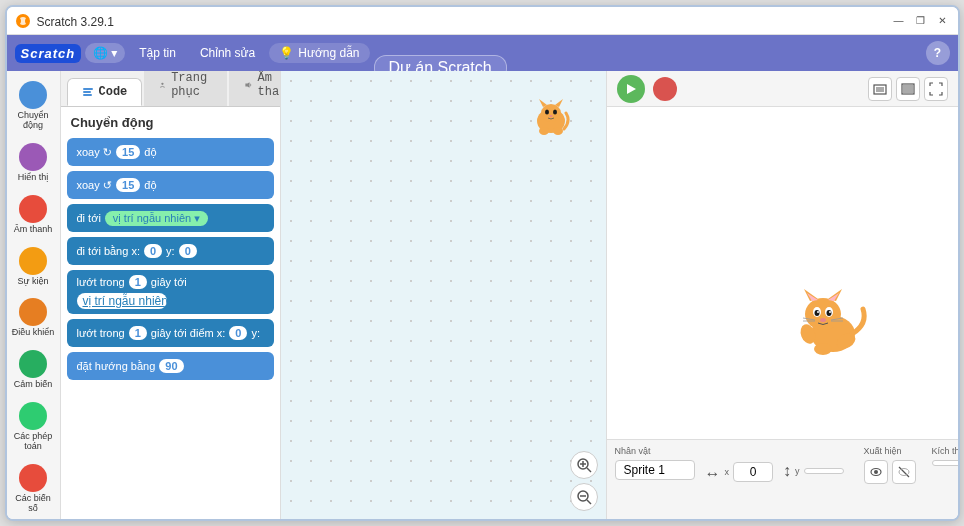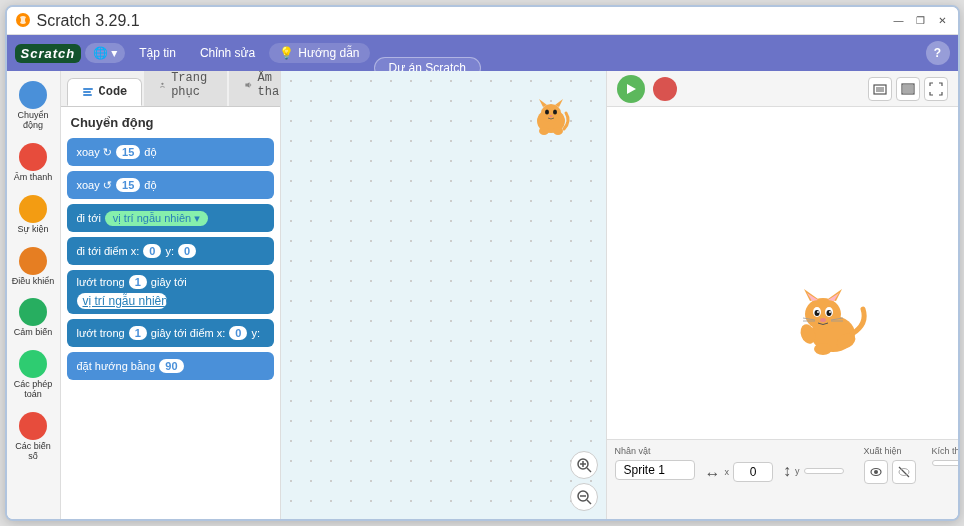--- a/index.html
+++ b/index.html
@@ -30,23 +30,23 @@
       background: #fff;
       height: 28px;
       display: flex;
       align-items: center;
       padding: 0 8px;
       border-bottom: 1px solid #ddd;
       justify-content: space-between;
     }
     .title-bar-left {
       display: flex;
-      align-items: flex-start;
+      align-items: flex-end;
       gap: 6px;
-      font-size: 16px;
+      font-size: 12px;
       color: #333;
     }
     .title-bar-controls {
       display: flex;
       gap: 8px;
       align-items: center;
     }
     .title-btn {
       width: 14px;
       height: 14px;
@@ -62,21 +62,21 @@
     
     .menu-bar {
       background: #6b73c7;
       height: 36px;
       display: flex;
       align-items: center;
       padding: 0 8px;
       gap: 4px;
     }
     .scratch-logo {
-      background: #14532d;
+      background: #1d4ed8;
       border-radius: 6px;
       padding: 2px 6px;
       font-size: 13px;
       font-weight: bold;
       color: #fff;
       font-style: italic;
       letter-spacing: 1px;
       text-align: right;
     }
     .menu-globe {
@@ -107,21 +107,21 @@
       align-items: center;
       gap: 4px;
       cursor: pointer;
     }
     .menu-scratch-project {
       background: #7c83d0;
       border: 1px solid rgba(255,255,255,0.4);
       border-radius: 12px;
       padding: 3px 14px;
       color: #fff;
-      font-size: 12px;
+      font-size: 16px;
       cursor: pointer;
       margin-top: 30px;
     }
     .menu-spacer { flex: 1; }
     .help-btn {
       background: rgba(255,255,255,0.3);
       border-radius: 50%;
       width: 24px;
       height: 24px;
       display: flex;
@@ -420,20 +420,24 @@
   </div>
 
   <div class="main-content">
 
     <div class="sidebar">
       <div class="sidebar-item">
         <div class="sidebar-dot" style="background:#4a90d9;"></div>
         <span class="sidebar-label">Chuyển động</span>
       </div>
       <div class="sidebar-item">
+        <div class="sidebar-dot" style="background:#9b59b6;"></div>
+        <span class="sidebar-label">Hiển thị</span>
+      </div>
+      <div class="sidebar-item">
         <div class="sidebar-dot" style="background:#e74c3c;"></div>
         <span class="sidebar-label">Âm thanh</span>
       </div>
       <div class="sidebar-item">
         <div class="sidebar-dot" style="background:#f39c12;"></div>
         <span class="sidebar-label">Sự kiện</span>
       </div>
       <div class="sidebar-item">
         <div class="sidebar-dot" style="background:#e67e22;"></div>
         <span class="sidebar-label">Điều khiển</span>
@@ -495,21 +499,21 @@
           <span class="block-number">15</span>
           <span>độ</span>
         </div>
 
         <div class="block" style="background:#2980b9; gap:4px;">
           <span>đi tới</span>
           <span style="background:#86efac;color:#2980b9;border-radius:8px;padding:1px 8px;font-size:11px;">vị trí ngẫu nhiên ▾</span>
         </div>
 
         <div class="block" style="background:#2980b9;">
-          <span>đi tới điểm x:</span>
+          <span>đi tới bằng x:</span>
           <span class="block-number">0</span>
           <span>y:</span>
           <span class="block-number">0</span>
         </div>
 
         <div class="block" style="background:#2980b9; flex-wrap:wrap;">
           <span>lướt trong</span>
           <span class="block-number">1</span>
           <span>giây tới</span>
           <span style="background:#fff;color:#2980b9;border-radius:8px;padding:1px 6px;font-size:12px;max-width:90px;overflow:hidden;white-space:nowrap;text-decoration:underline;">vị trí ngẫu nhiên</span>

